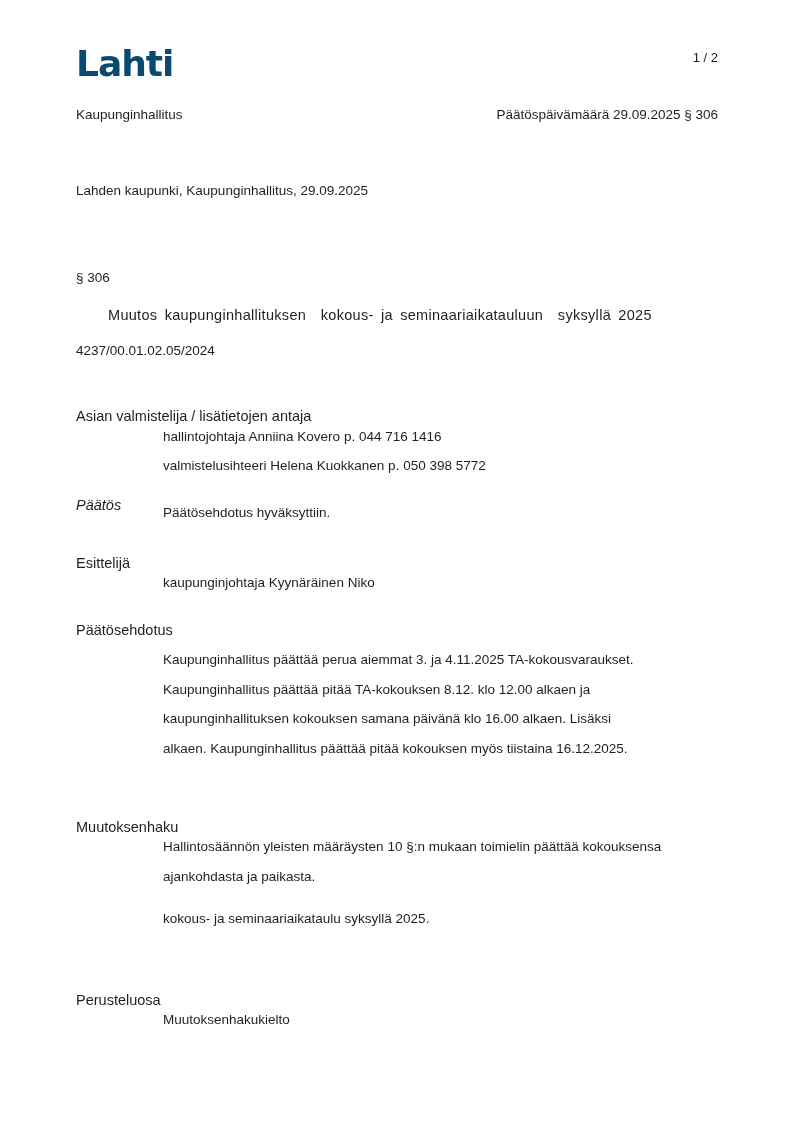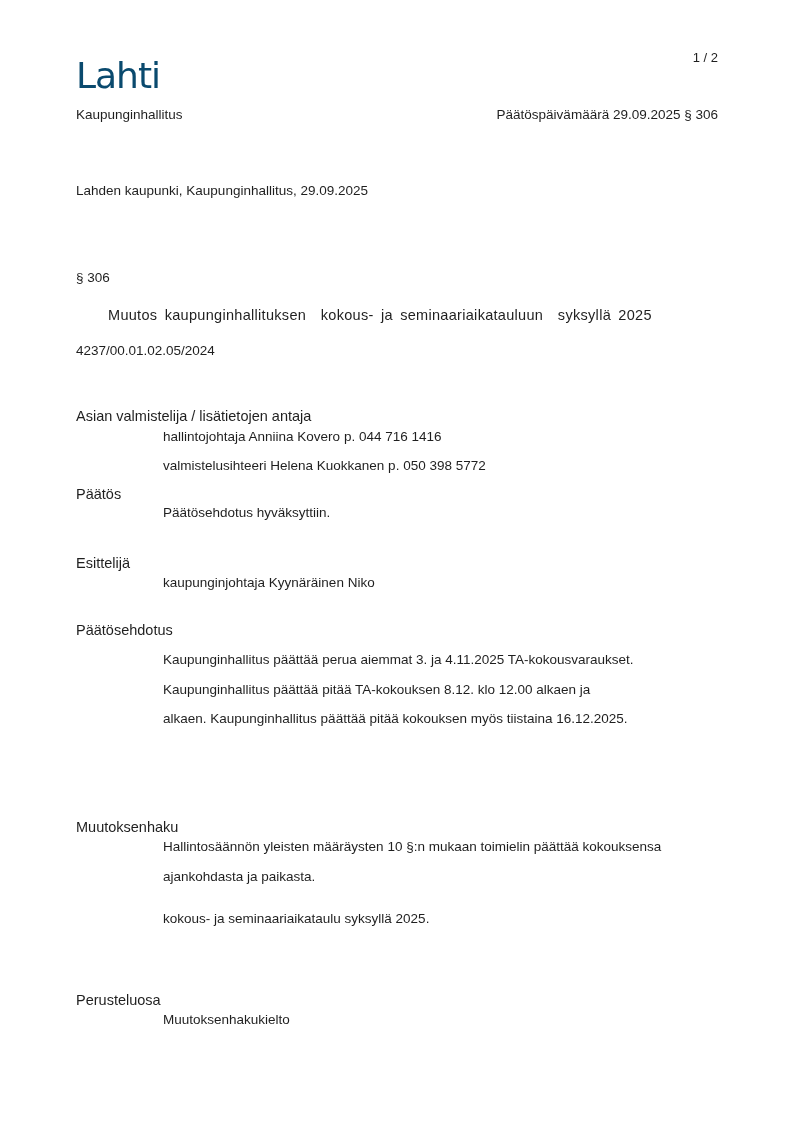--- a/index.html
+++ b/index.html
@@ -3,23 +3,22 @@
   <meta charset="utf-8">
   <style>
     html, body { margin: 0; padding: 0; background: #ffffff; }
     body {
       width: 793px; height: 1123px; position: relative; overflow: hidden;
       font-family: "Liberation Sans", sans-serif; color: #1f1f1f;
     }
     .abs { position: absolute; }
     .logo {
       left: 76px; top: 46px; font-family: "DejaVu Sans", sans-serif;
-      font-weight: normal; font-size: 36px; letter-spacing: -1px; color: #0a4a6e;
+      font-weight: bold; font-size: 36px; letter-spacing: -1px; color: #0a4a6e;
       line-height: 36px;
-      margin-top: 12px;
     }
     .pagenum { right: 75px; top: 50px; font-size: 13px; }
     .hdr { font-size: 13.5px; top: 107px; }
     .hdr-left { left: 76px; }
     .hdr-right { right: 75px; }
     .t13 { font-size: 13.5px; }
     .label { left: 76px; font-size: 14.5px; margin-top: 7px; }
     .indent { left: 163px; font-size: 13.5px; }
     .para { left: 163px; width: 560px; font-size: 13.5px; line-height: 29.5px; }
     .title { left: 76px; top: 307px; font-size: 14.5px; letter-spacing: 0.3px; word-spacing: 3px; }
@@ -36,30 +35,31 @@
 <div class="abs t13" style="left:76px; top:183px;">Lahden kaupunki, Kaupunginhallitus, 29.09.2025</div>
 
 <div class="abs t13" style="left:76px; top:270px;">§ 306</div>
 <div class="abs title" style="white-space:pre;margin-left:32px;">Muutos kaupunginhallituksen  kokous- ja seminaariaikatauluun  syksyllä 2025</div>
 <div class="abs t13" style="left:76px; top:343px;">4237/00.01.02.05/2024</div>
 
 <div class="abs label" style="top:401px;">Asian valmistelija / lisätietojen antaja</div>
 <div class="abs indent" style="top:429px;">hallintojohtaja Anniina Kovero p. 044 716 1416</div>
 <div class="abs indent" style="top:458px;">valmistelusihteeri Helena Kuokkanen p. 050 398 5772</div>
 
-<div class="abs label" style="top:479px;">Päätös</div>
+<div class="abs label" style="top:490px;font-style:italic;">Päätös</div>
 <div class="abs indent" style="top:505px;">Päätösehdotus hyväksyttiin.</div>
 
 <div class="abs label" style="top:548px;">Esittelijä</div>
 <div class="abs indent" style="top:575px;">kaupunginjohtaja Kyynäräinen Niko</div>
 
 <div class="abs label" style="top:615px;">Päätösehdotus</div>
 <div class="abs para" style="top:645px;">
   <div>Kaupunginhallitus päättää perua aiemmat 3. ja 4.11.2025 TA-kokousvaraukset.</div>
   <div>Kaupunginhallitus päättää pitää TA-kokouksen 8.12. klo 12.00 alkaen ja</div>
+  <div>kaupunginhallituksen kokouksen samana päivänä klo 16.00 alkaen. Lisäksi</div>
   <div>alkaen. Kaupunginhallitus päättää pitää kokouksen myös tiistaina 16.12.2025.</div>
 </div>
 
 <div class="abs label" style="top:812px;">Muutoksenhaku</div>
 <div class="abs para" style="top:832px;">
   <div>Hallintosäännön yleisten määräysten 10 §:n mukaan toimielin päättää kokouksensa</div>
   <div>ajankohdasta ja paikasta.</div>
 </div>
 <div class="abs para" style="top:904px;">
   <div>kokous- ja seminaariaikataulu syksyllä 2025.</div>

